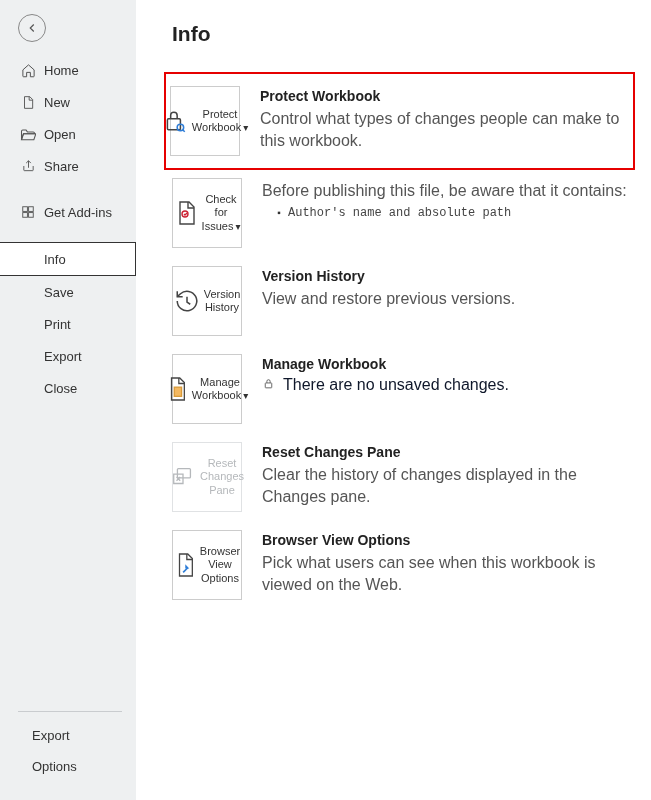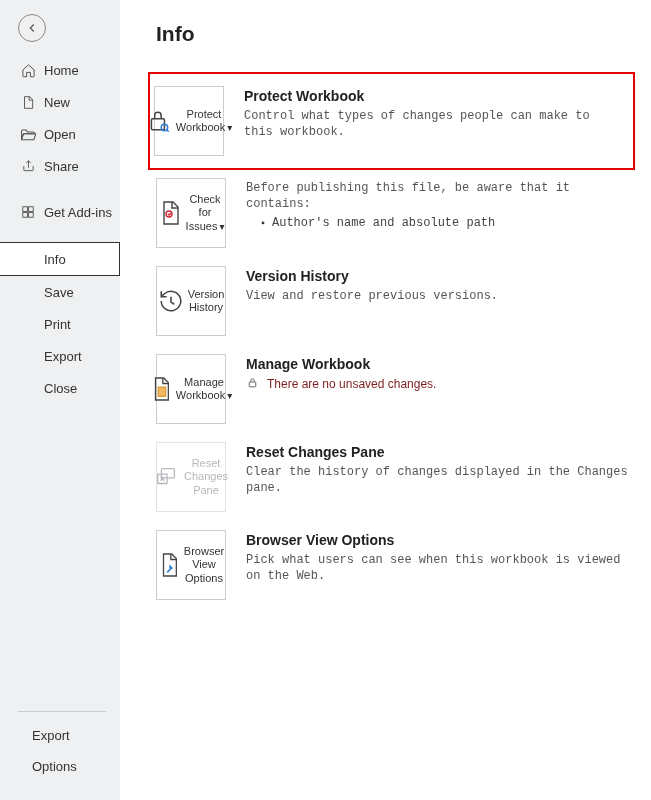--- a/index.html
+++ b/index.html
@@ -7,21 +7,21 @@
     font-family: "Segoe UI", Arial, sans-serif;
     font-size: 13px;
     color: #333;
     background: #fff;
     width: 651px;
     height: 800px;
     overflow: hidden;
     display: flex;
   }
   .sidebar {
-    width: 120px;
+    width: 136px;
     background: #eef0f1;
     display: flex;
     flex-direction: column;
     padding-top: 14px;
     position: relative;
   }
   .back-btn {
     width: 28px; height: 28px;
     border: 1px solid #888;
     border-radius: 50%;
@@ -112,41 +112,40 @@
   }
   .chev { font-size: 10px; margin-left: 2px; }
   .desc { flex: 1; padding-top: 2px; }
   .desc h2 {
     font-size: 14px;
     font-weight: 600;
     color: #222;
     margin-bottom: 4px;
   }
   .desc p {
-    font-size: 12px;
+    font-size: 16px;
     color: #555;
     line-height: 1.35;
-    font-family: Liberation Mono, monospace;
   }
   .desc ul {
     list-style: none;
     margin-top: 4px;
     padding-left: 14px;
     font-family: Liberation Mono, monospace;
   }
   .desc ul li::before {
     content: "\25AA";
     margin-right: 6px;
     color: #333;
     font-size: 10px;
   }
   .desc ul li { font-size: 12px; color: #444; }
   .lock-row {
     display:flex; gap:8px; align-items:center;
-    font-size:12px; color:#7f1d1d;
+    font-size:16px; color:#0f172a;
   }
   .highlight-box {
     border: 2.5px solid #e60000;
     padding: 12px 10px 12px 4px;
     margin-left: -8px;
     margin-bottom: 8px;
   }
   .highlight-box .card-row { margin-bottom: 0; }
 </style>
 </head>

